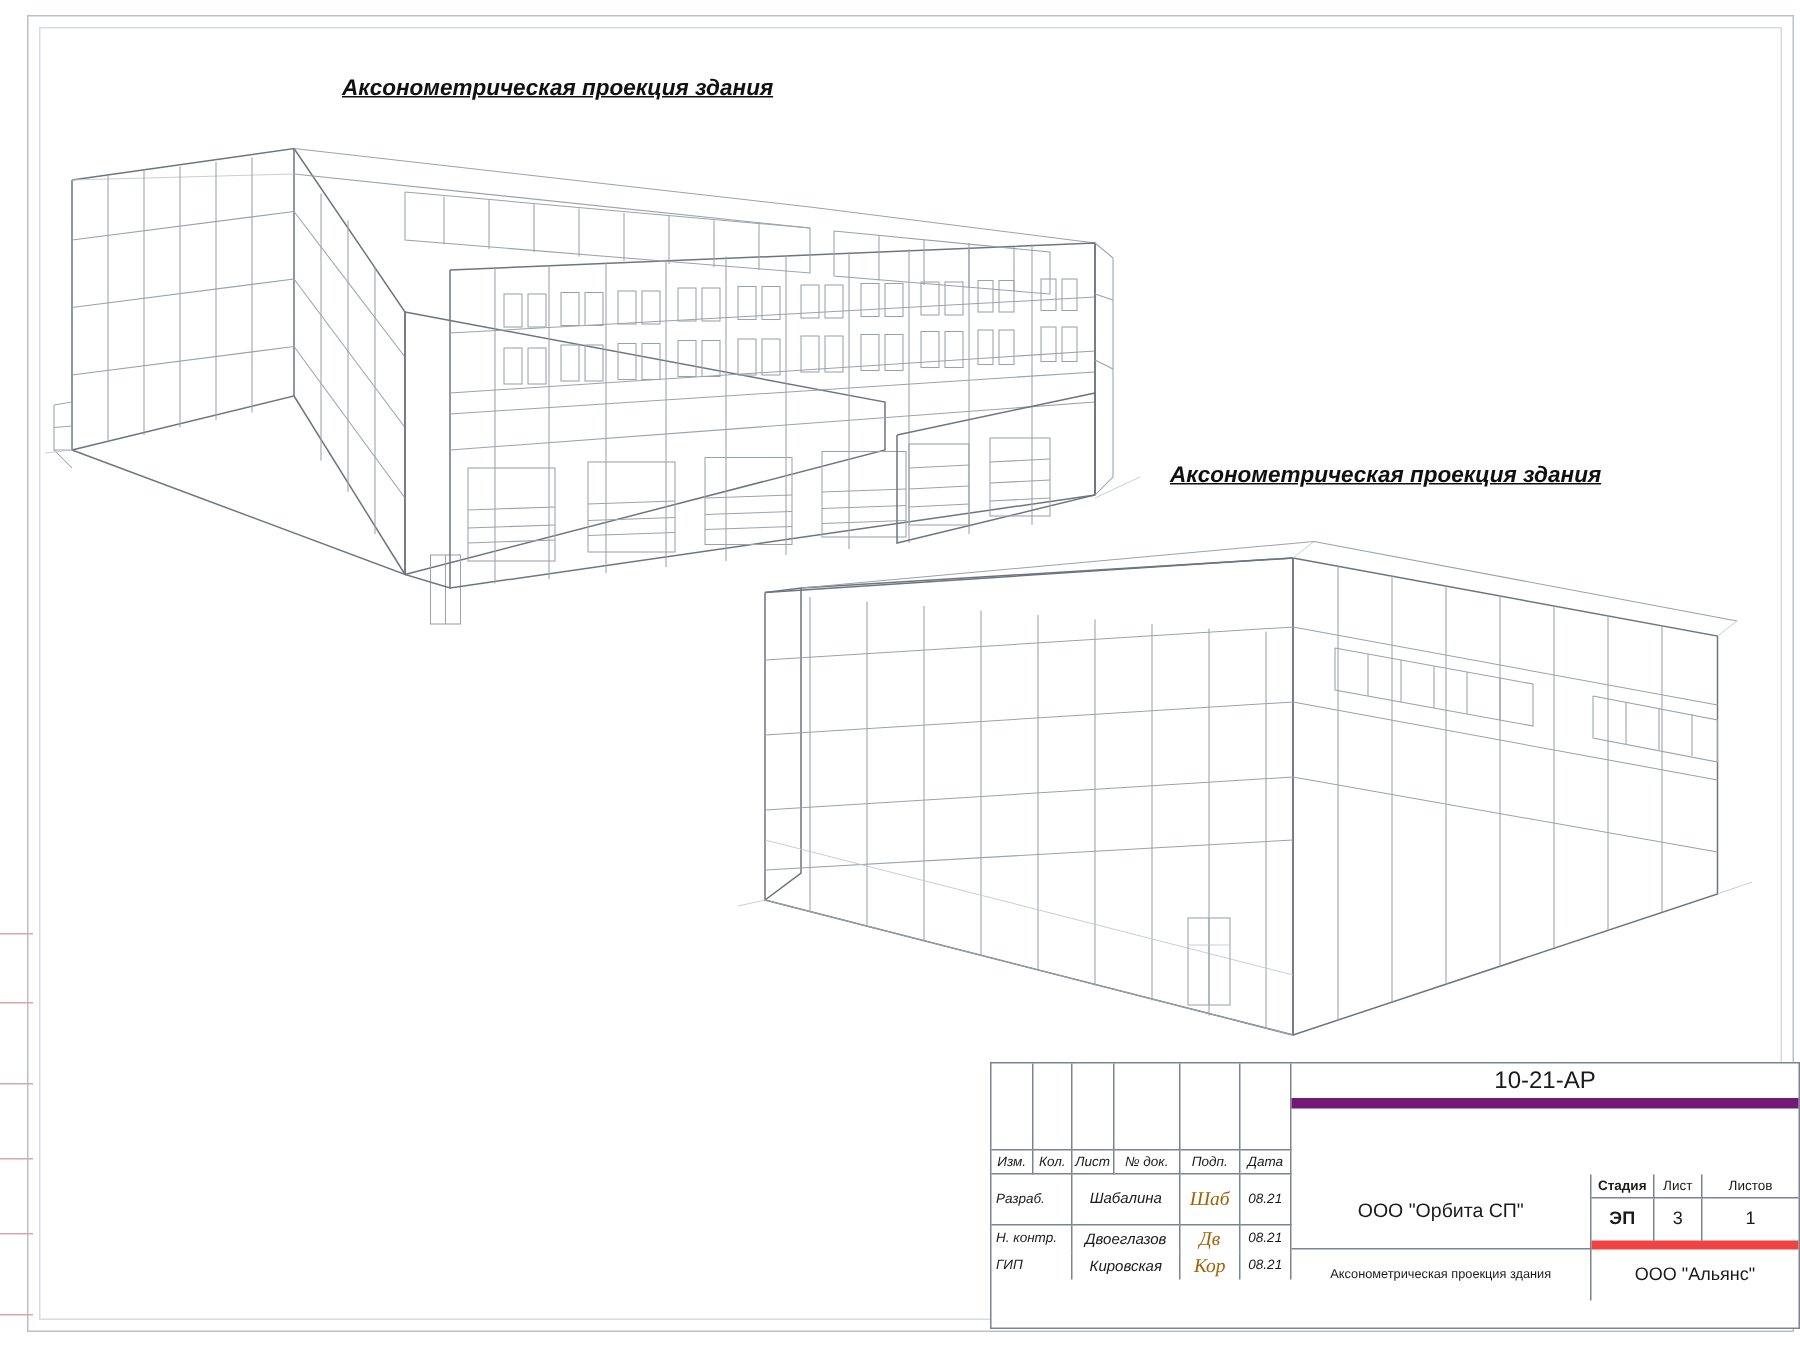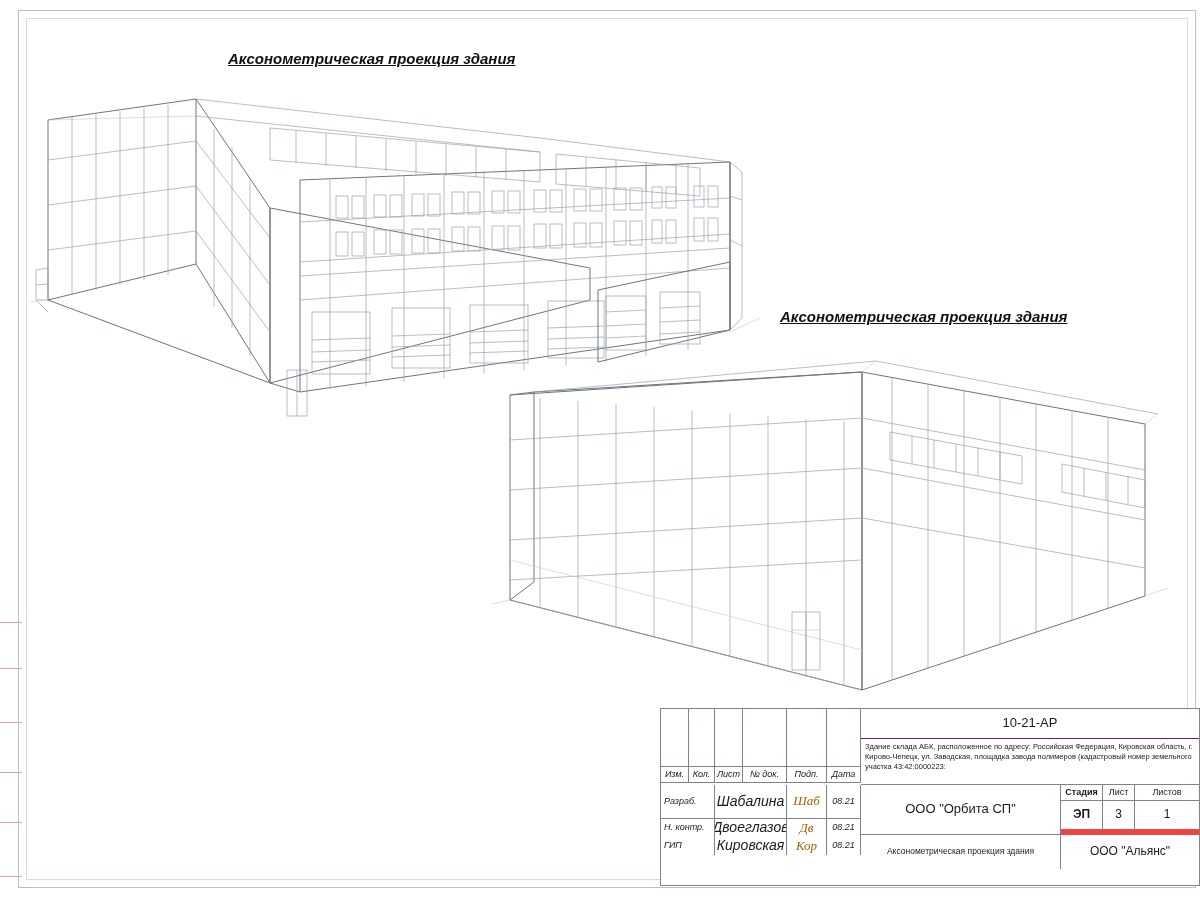--- a/index.html
+++ b/index.html
@@ -63,26 +63,26 @@
   .col-podp{width:40px;}
   .col-data{width:34px;}
 
   .hdr-row{height:16px;}
   .blank-row{height:58px;}
   .sig-row{height:34px;}
   .sig-row2{height:18px;}
   .sig-row3{height:18px;}
 
   .rolecell{justify-content:flex-start;padding-left:3px;font-size:9px;}
-  .namecell{font-size:14px;}
+  .namecell{font-size:10px;}
   .sign{font-family:"Liberation Serif", serif;font-style:italic;font-size:13px;color:#a16207;}
 
   .tb-code{
     height:30px;display:flex;align-items:center;justify-content:center;
-    font-size:13px;border-bottom:1px solid #701a75;box-sizing:border-box;
+    font-size:16px;border-bottom:7px solid #701a75;box-sizing:border-box;
   }
   .tb-objdesc{
     height:46px;box-sizing:border-box;border-bottom:1px solid #7b8490;
     padding:3px 4px;font-size:7.5px;line-height:1.35;text-align:left;color:#222;
   }
   .tb-mid{display:flex;box-sizing:border-box;}
   .tb-org{
     width:200px;height:50px;box-sizing:border-box;border-right:1px solid #7b8490;
     border-bottom:1px solid #7b8490;display:flex;align-items:center;justify-content:center;
     font-size:13px;
@@ -373,21 +373,20 @@
           <div class="tb-cell col-kol">Кол.</div>
           <div class="tb-cell col-list">Лист</div>
           <div class="tb-cell col-doc">№ док.</div>
           <div class="tb-cell col-podp">Подп.</div>
           <div class="tb-cell col-data">Дата</div>
         </div>
       </div>
 
       <div class="tb-right">
         <div class="tb-code">10-21-АР</div>
-        <div class="tb-objdesc">Здание склада АБК, расположенное по адресу: Российская Федерация, Кировская область, г. Кирово-Чепецк, ул. Заводская, площадка завода полимеров (кадастровый номер земельного участка 43:42:0000223:</div>
       </div>
     </div>
 
     <div class="tb-mid">
       <div class="tb-left">
 
         <div class="tb-row sig-row">
           <div class="tb-cell rolecell" style="width:54px">Разраб.</div>
           <div class="tb-cell namecell" style="width:72px">Шабалина</div>
           <div class="tb-cell sign" style="width:40px">Шаб</div>

